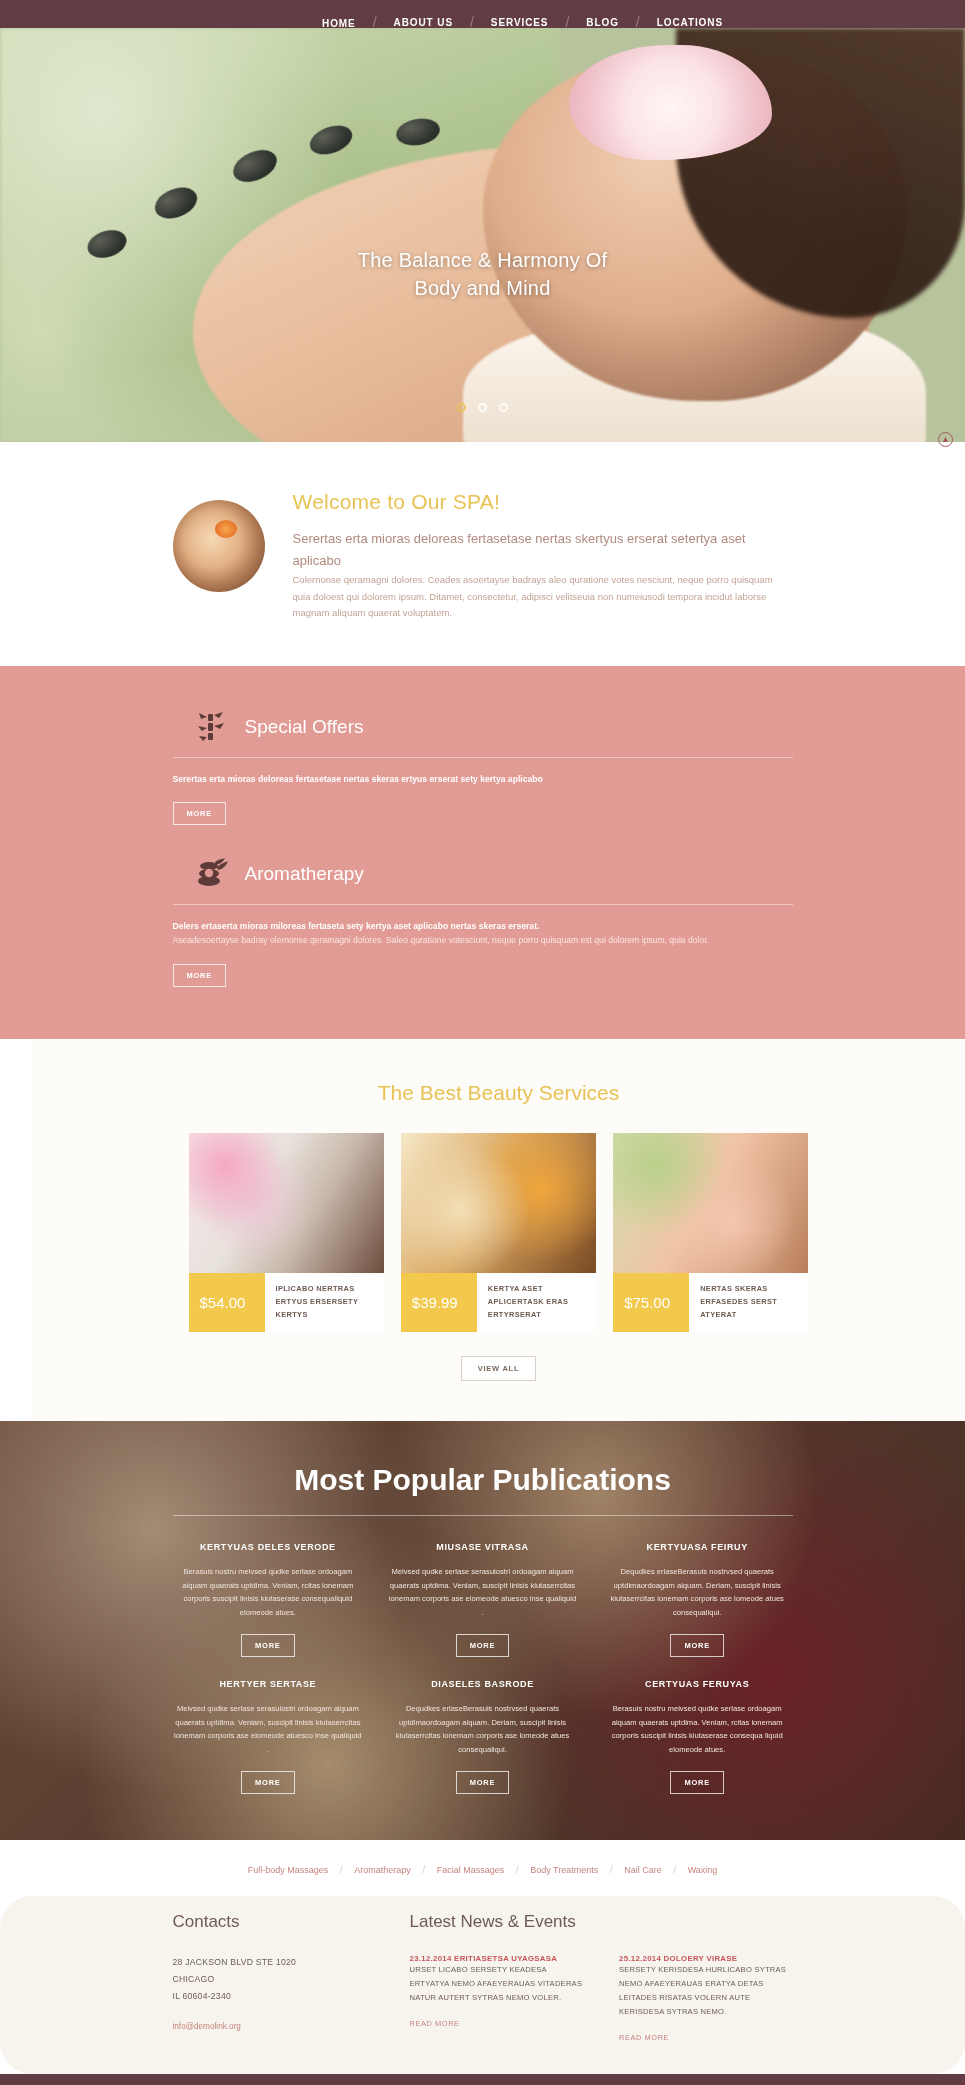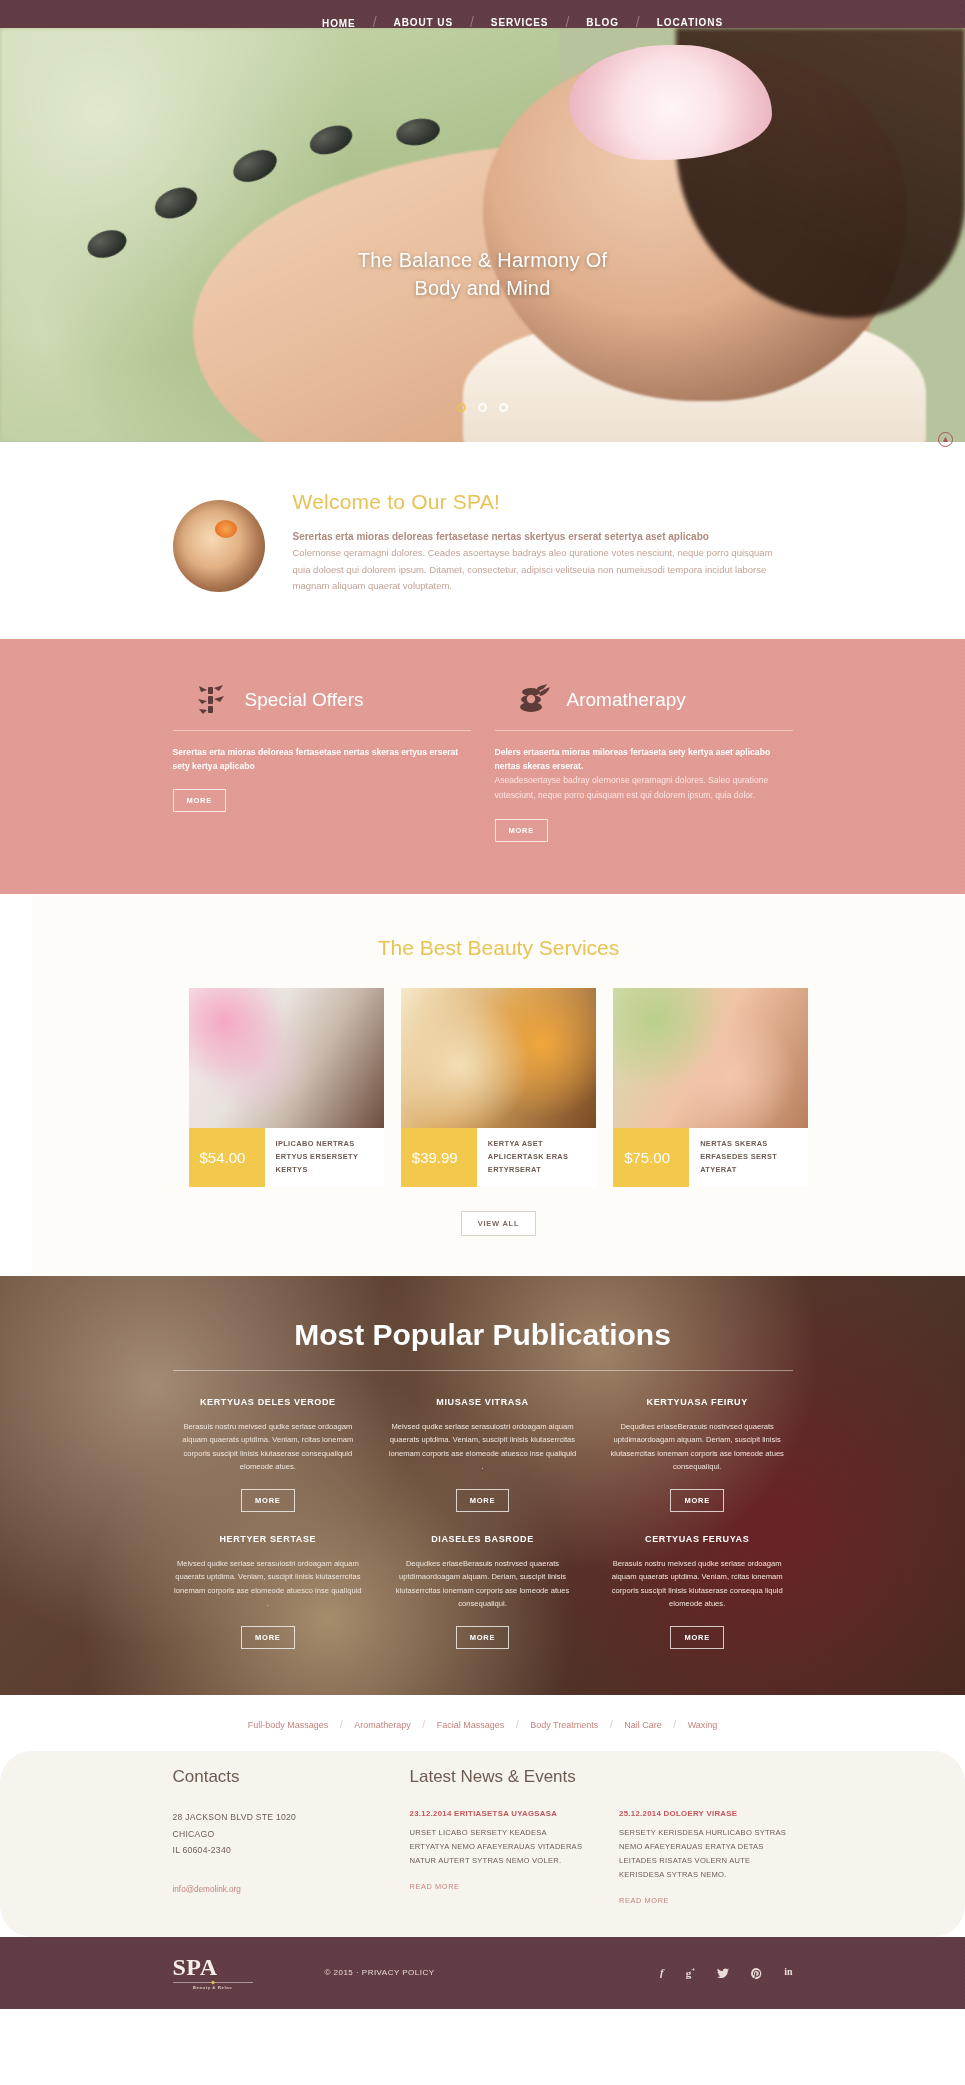--- a/index.html
+++ b/index.html
@@ -109,35 +109,35 @@
     box-shadow:inset 0 0 18px rgba(120,70,30,.35);
     position:relative; overflow:hidden;
   }
   .welcome-photo:after{
     content:""; position:absolute; left:46%; top:22%; width:22px;height:18px;
     background:radial-gradient(circle,#f7a64d 0%, #e8752b 70%); border-radius:50%;
   }
   .welcome-title{
     color:#e8c255; font-size:21px; font-weight:300; margin-bottom:14px; letter-spacing:.01em;
   }
-  .welcome-lead{ color:#b08a7e; font-size:10px; font-weight:bold; line-height:1.7; }
+  .welcome-lead{ color:#b08a7e; font-size:13px; font-weight:normal; line-height:1.7; }
   .welcome-body{ color:#c3a396; font-size:9.5px; line-height:1.75; }
   .scrolltop{
     position:absolute; right:12px; top:-10px;
     width:15px;height:15px;border-radius:50%;border:1.5px solid #a4555a;
     color:#a4555a; font-size:9px; line-height:12px; text-align:center;
   }
 
   
   .offers{
     background:#e19a93; padding:44px 0 52px;
     background-image:linear-gradient(135deg, rgba(255,255,255,.03) 25%, transparent 25%, transparent 50%, rgba(255,255,255,.03) 50%, rgba(255,255,255,.03) 75%, transparent 75%);
     background-size:4px 4px;
   }
-  .offers-row{ display:flex; gap:24px; }
+  .offers-row{ display:flex; gap:32px;flex-direction:column; }
   .offer{ flex:1; }
   .offer-head{ display:flex; align-items:center; gap:16px; padding-left:22px; }
   .offer-icon{ width:34px;height:34px; color:#5d3b38; flex:0 0 34px; }
   .offer-name{ color:#fff; font-size:19px; font-weight:300; }
   .offer-rule{ height:1px; background:rgba(255,255,255,.45); margin:13px 0 14px; }
   .offer-lead{ color:#fff; font-size:8.6px; font-weight:bold; line-height:1.65; }
   .offer-body{ color:#fbe6e2; font-size:8.6px; line-height:1.72; }
   .btn-ghost{
     display:inline-block; margin-top:16px; padding:6px 13px;
     border:1px solid rgba(255,255,255,.75); color:#fff;
@@ -205,23 +205,23 @@
   .links a{ color:#c4837e; font-size:9px; text-decoration:none; padding:0 7px; }
   .links .sep{ color:#e3cfcc; font-size:11px; }
 
   
   .footer{ background:#f7f4ee; padding:16px 0 30px;border-radius:32px; }
   .foot-row{ display:flex; gap:42px; }
   .foot-col-a{ width:195px; }
   .foot-col-b{ flex:1; display:flex; gap:36px; }
   .foot-title{ color:#6d5b52; font-size:17px; font-weight:300; margin-bottom:22px; }
   .addr{ color:#6d5b52; font-size:8.6px; line-height:1.95; letter-spacing:.03em; }
-  .mail{ color:#c4837e; font-size:8.2px; display:inline-block; margin-top:26px; text-decoration:none; }
+  .mail{ color:#c4837e; font-size:8.2px; display:inline-block; margin-top:18px; text-decoration:none; }
   .news{ flex:1; }
-  .news-date{ color:#c4555a; font-size:7.8px; font-weight:bold; letter-spacing:.04em; margin-bottom:8px; }
+  .news-date{ color:#c4555a; font-size:7.8px; font-weight:bold; letter-spacing:.04em; margin-bottom:0; }
   .news-txt{ color:#6d5b52; font-size:7.6px; line-height:1.85; letter-spacing:.03em; }
   .news-more{ color:#c4837e; font-size:7.4px; letter-spacing:.08em; display:inline-block; margin-top:14px; text-decoration:none; }
 
   
   .bottom{
     background:#603a42; height:72px; display:flex; align-items:center;
     background-image:linear-gradient(135deg, rgba(255,255,255,.025) 25%, transparent 25%, transparent 50%, rgba(255,255,255,.025) 50%, rgba(255,255,255,.025) 75%, transparent 75%);
     background-size:4px 4px;
   }
   .bottom-inner{ width:620px; margin:0 auto; display:flex; align-items:center; }

